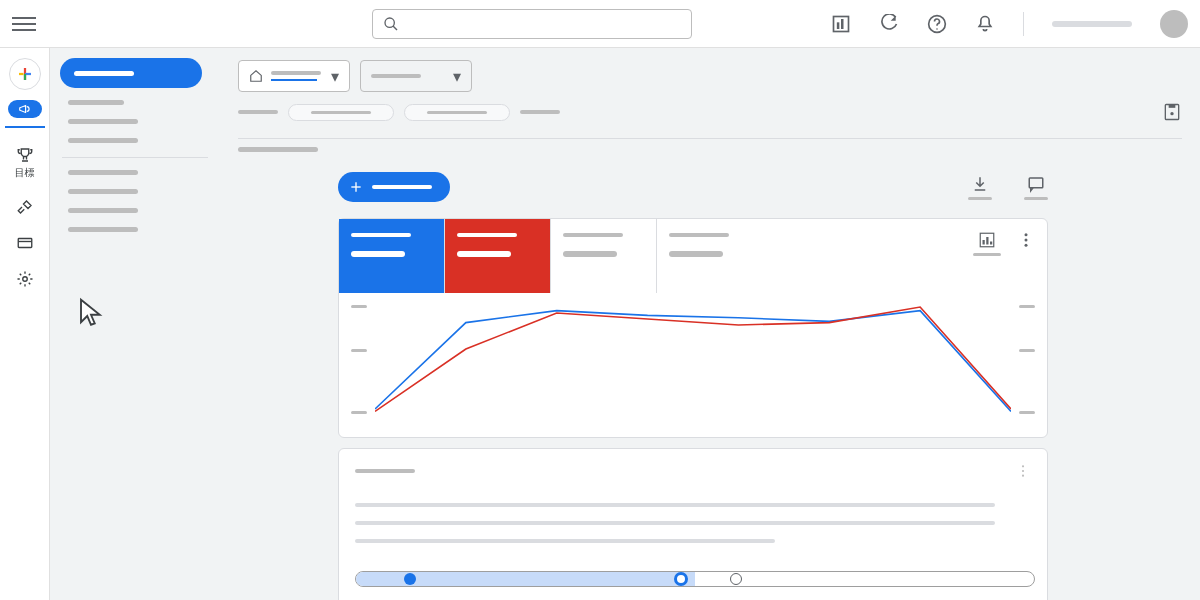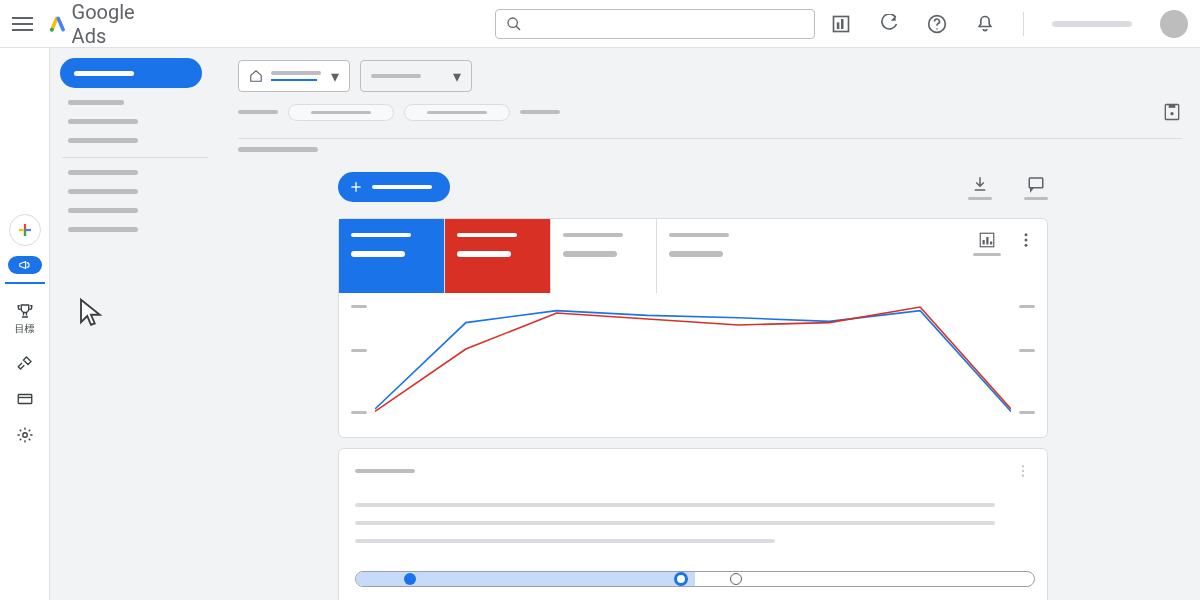--- a/index.html
+++ b/index.html
@@ -14,21 +14,21 @@
     .logo-text { font-size: 20px; color: #5f6368; }
     .search-box { flex: 0 0 320px; margin-left: 320px; height: 30px; border: 1px solid #bdbdbd; border-radius: 4px; display: flex; align-items: center; padding: 0 10px; }
     .search-icon { color: #5f6368; font-size: 16px; }
     .header-actions { display: flex; align-items: center; gap: 28px; margin-left: auto; }
     .header-icon { width: 20px; height: 20px; color: #5f6368; cursor: pointer; }
     .divider-v { width: 1px; height: 24px; background: #dadce0; }
     .account-bar { width: 80px; height: 6px; background: #dadce0; border-radius: 3px; }
     .avatar { width: 28px; height: 28px; border-radius: 50%; background: #bdbdbd; }
     
     
-    .left-rail { position: absolute; left: 0; top: 48px; width: 50px; height: 552px; background: #fff; border-right: 1px solid #e0e0e0; display: flex; flex-direction: column; align-items: center; gap: 8px; padding-top: 10px; justify-content: center; }
+    .left-rail { position: absolute; left: 0; top: 48px; width: 50px; height: 552px; background: #fff; border-right: 1px solid #e0e0e0; display: flex; flex-direction: column; align-items: center; gap: 8px; padding-top: 10px; }
     .rail-add { width: 32px; height: 32px; border: 1px solid #dadce0; border-radius: 50%; display: flex; align-items: center; justify-content: center; cursor: pointer; background: #fff; }
     .rail-pill { width: 34px; height: 18px; background: #1a73e8; border-radius: 10px; display: flex; align-items: center; justify-content: center; margin-top: 2px; }
     .rail-underline { width: 40px; height: 2px; background: #1a73e8; }
     .rail-item { display: flex; flex-direction: column; align-items: center; gap: 2px; margin-top: 10px; cursor: pointer; }
     .rail-label { font-size: 10px; color: #3c4043; }
     
     
     .sidebar { position: absolute; left: 50px; top: 48px; width: 170px; height: 552px; background: #f1f3f4; padding: 10px 0; }
     .sidebar-active { width: 142px; height: 30px; background: #1a73e8; border-radius: 16px; margin-left: 10px; display: flex; align-items: center; padding-left: 14px; }
     .sidebar-active .sk { width: 60px; height: 5px; background: #fff; border-radius: 3px; }
@@ -93,28 +93,20 @@
   </style>
 </head>
 <body>
 
 <div class="header">
   <div class="hamburger">
       <span></span>
       <span></span>
       <span></span>
     </div>
-  <div class="logo">
-    <svg class="logo-mark" viewBox="0 0 24 24">
-      <path d="M4 20 L11 4" stroke="#fbbc04" stroke-width="5" stroke-linecap="round"></path>
-      <path d="M13 4 L20 20" stroke="#4285f4" stroke-width="5" stroke-linecap="round"></path>
-      <circle cx="4" cy="20" r="2.8" fill="#34a853"></circle>
-    </svg>
-    <span class="logo-text"><span>Google</span> <span>Ads</span></span>
-  </div>
   <div class="search-box">
     <svg class="search-icon" width="16" height="16" viewBox="0 0 24 24">
         <circle cx="10" cy="10" r="7" fill="none" stroke="#5f6368" stroke-width="2"></circle>
         <line x1="15" y1="15" x2="21" y2="21" stroke="#5f6368" stroke-width="2"></line>
       </svg>
   </div>
   <div class="header-actions">
     <svg class="header-icon" viewBox="0 0 24 24">
         <rect x="3" y="3" width="18" height="18" fill="none" stroke="#5f6368" stroke-width="2"></rect>
         <rect x="7" y="10" width="3" height="8" fill="#5f6368"></rect>

